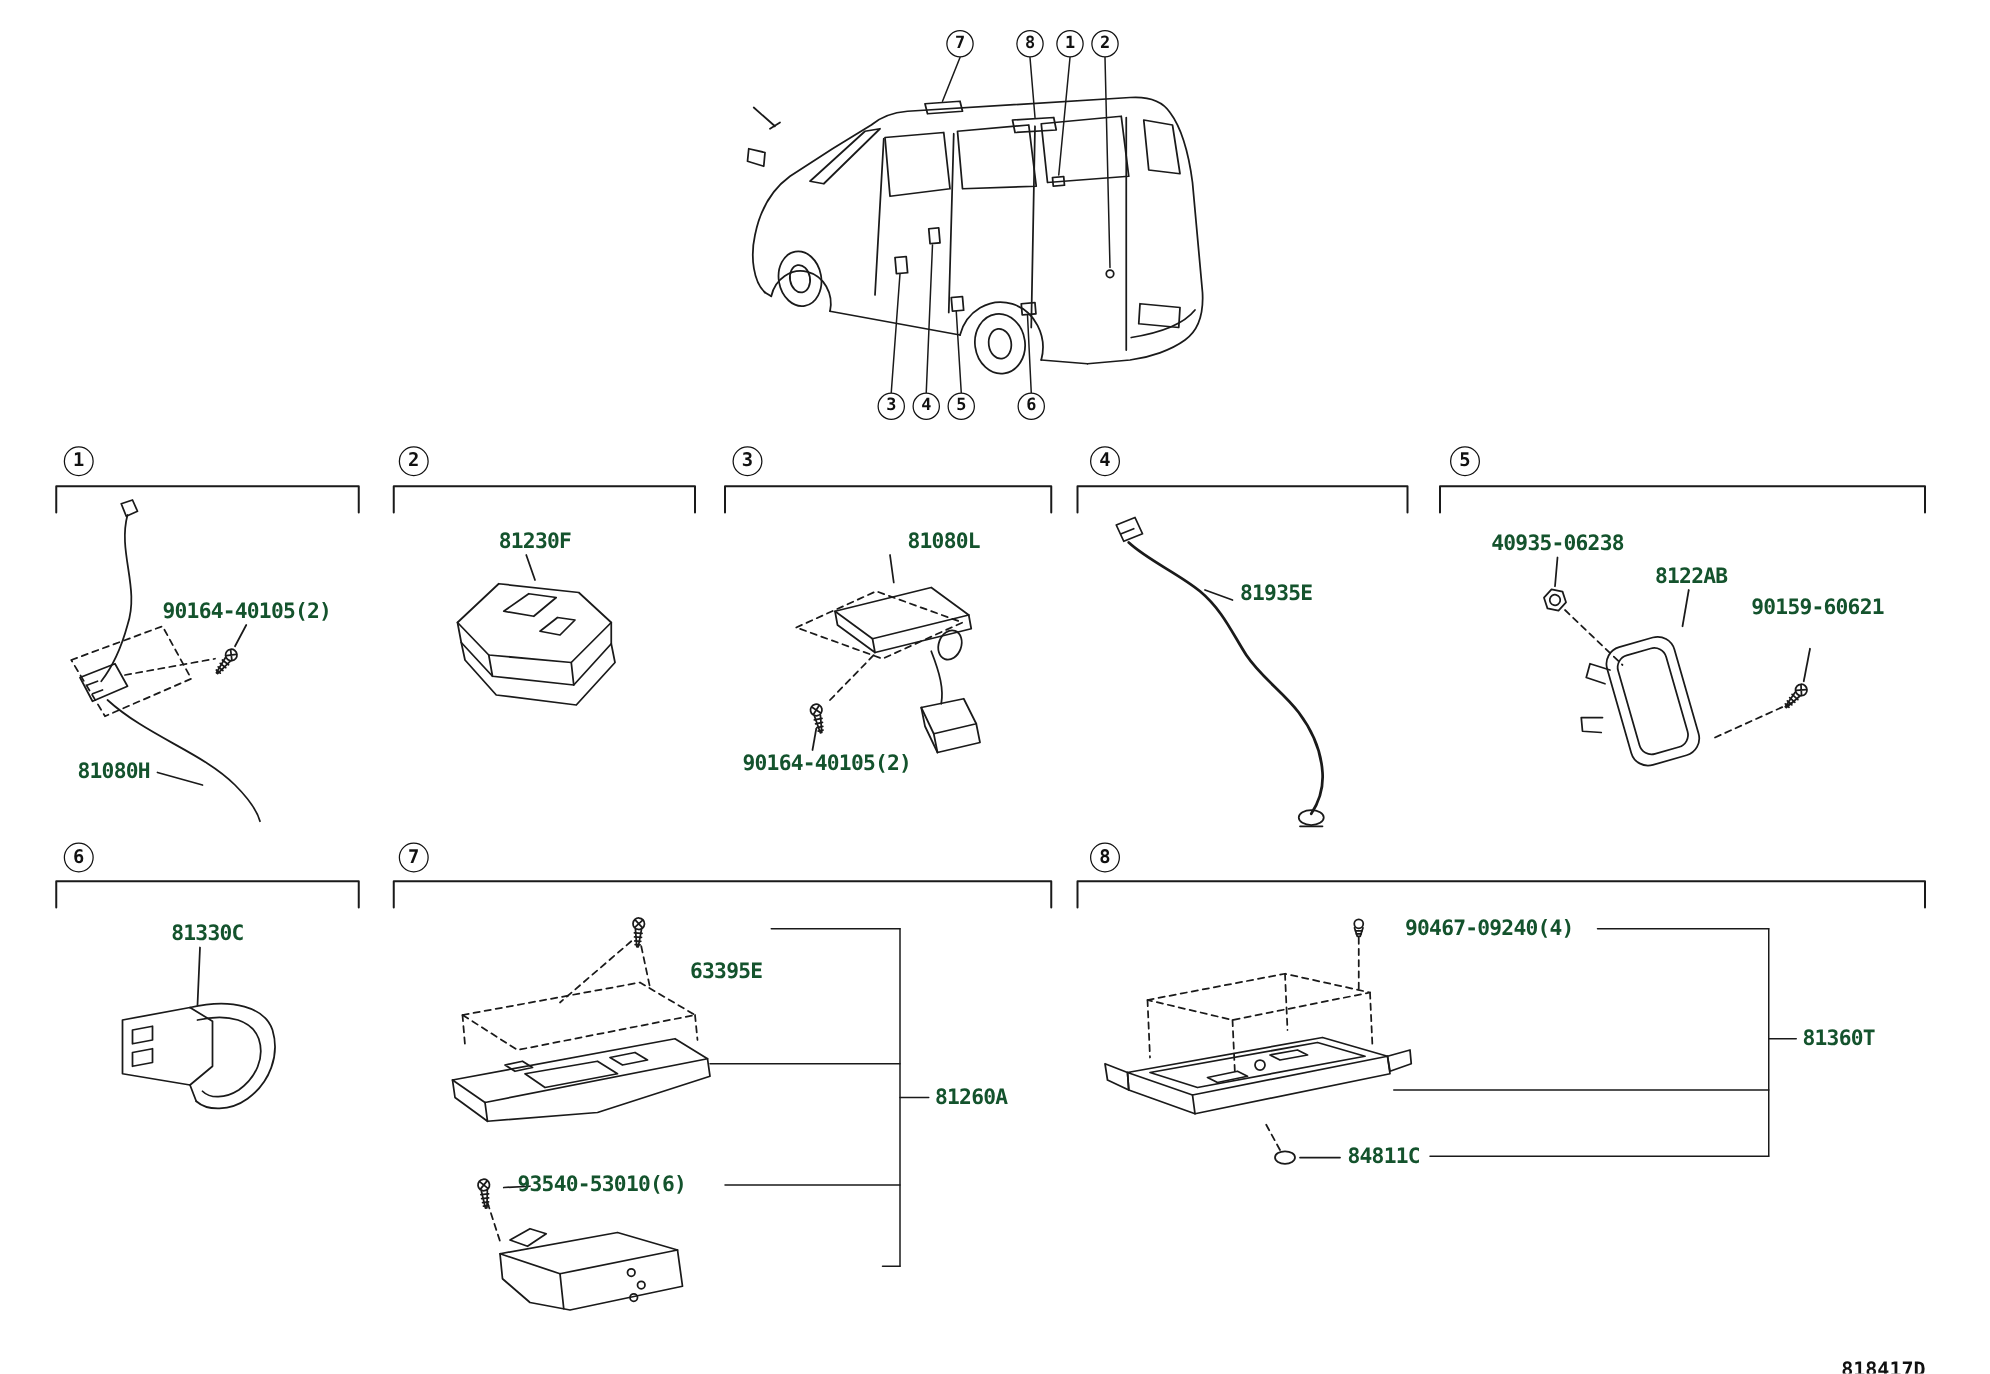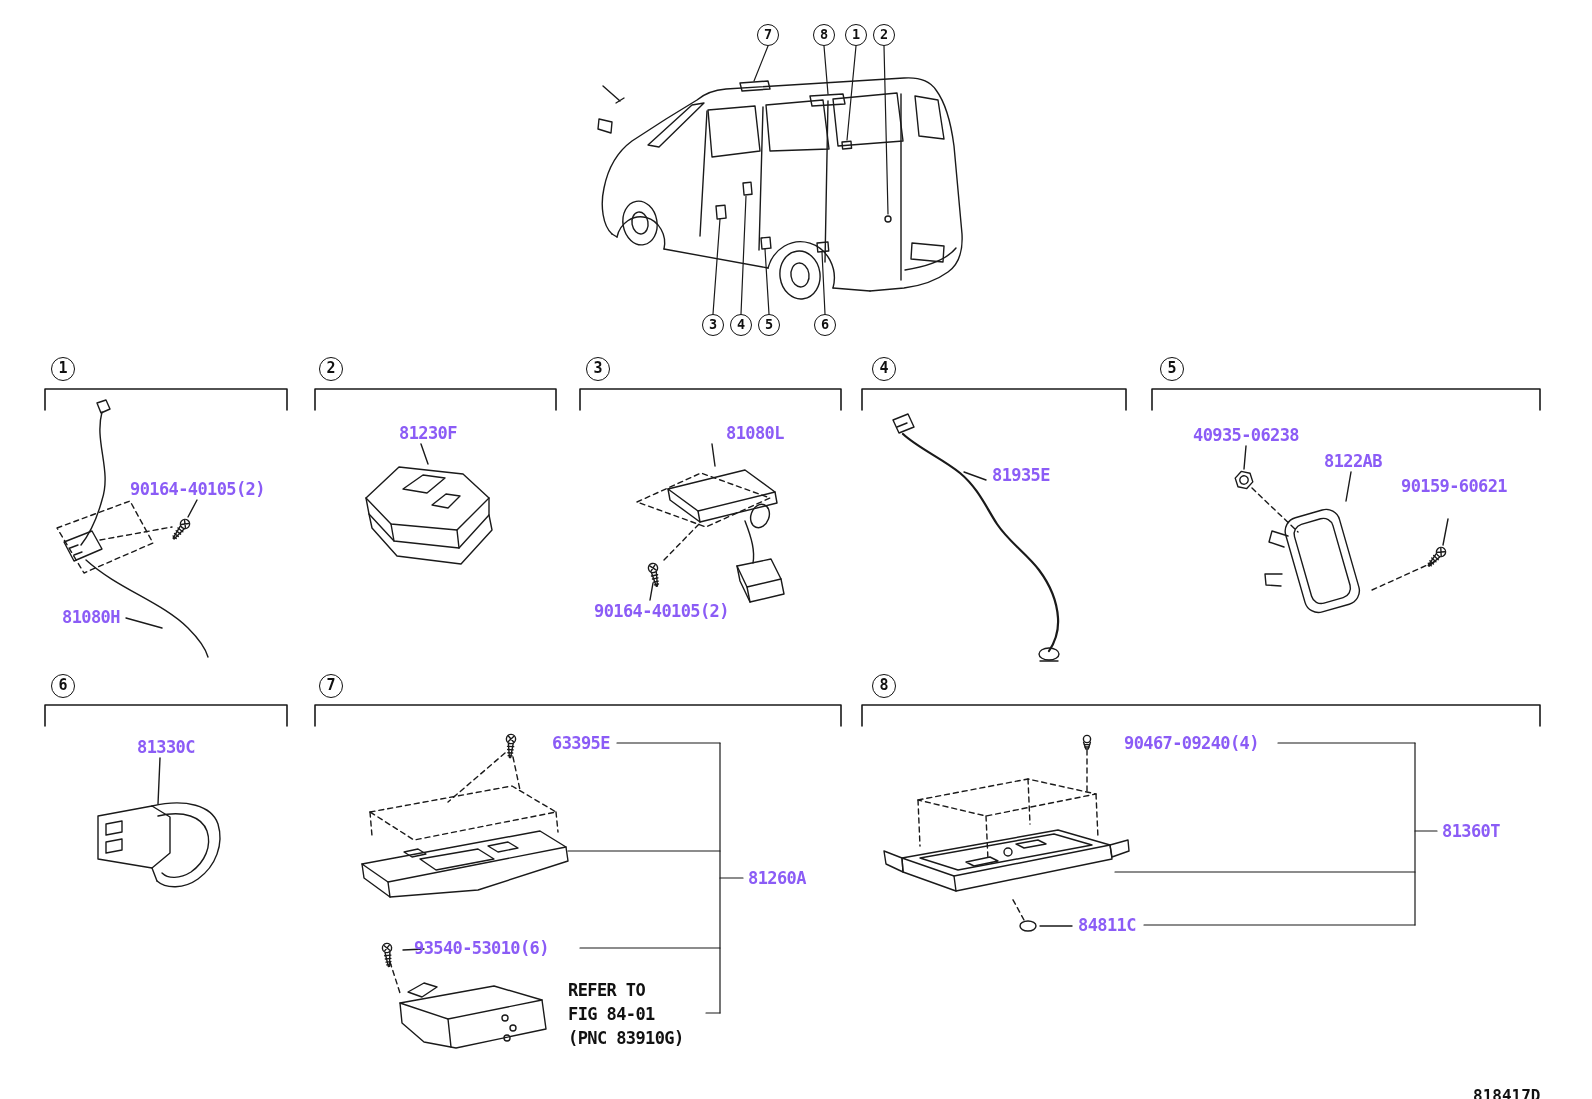--- a/index.html
+++ b/index.html
@@ -4,21 +4,21 @@
 <style>
   * { margin:0; padding:0; box-sizing:border-box; }
   html,body { background:#ffffff; }
   .page {
     position:relative; width:1592px; height:1099px; background:#fff;
     font-family:"DejaVu Sans Mono", monospace; overflow:hidden; color:#111;
   }
   .art { position:absolute; left:0; top:0; }
   .pn {
     position:absolute; font:700 17px/20px "DejaVu Sans Mono", monospace;
-    letter-spacing:-0.6px; white-space:nowrap; color:#8b5cf6;text-align:center;
+    letter-spacing:-0.6px; white-space:nowrap; color:#14532d;text-align:center;
   }
   .co {
     position:absolute; width:22px; height:22px; border:1.7px solid #111;
     border-radius:50%; text-align:center;
     font:700 13.5px/19px "DejaVu Sans Mono", monospace; background:#fff; color:#111;
   }
   .co.lg { width:24px; height:24px; font-size:15px; line-height:21px; }
   .note {
     position:absolute; font:700 17px/24px "DejaVu Sans Mono", monospace;
     letter-spacing:-0.6px; white-space:nowrap; color:#111;
@@ -264,29 +264,24 @@
   <div class="pn" style="left:594px;top:601px">90164-40105(2)</div>
 
   <div class="pn" style="left:992px;top:465px">81935E</div>
 
   <div class="pn" style="left:1193px;top:425px">40935-06238</div>
   <div class="pn" style="left:1324px;top:451px">8122AB</div>
   <div class="pn" style="left:1401px;top:476px">90159-60621</div>
 
   <div class="pn" style="left:137px;top:737px">81330C</div>
 
-  <div class="pn" style="left:552px;top:733px">63395E</div>
+  <div class="pn" style="left:552px;top:767px">63395E</div>
   <div class="pn" style="left:748px;top:868px">81260A</div>
   <div class="pn" style="left:414px;top:938px">93540-53010(6)</div>
 
-  <div class="note" style="left:568px;top:978px">
-    <div>REFER TO</div>
-    <div>FIG 84-01</div>
-    <div>(PNC 83910G)</div>
-  </div>
 
   <div class="pn" style="left:1124px;top:733px">90467-09240(4)</div>
   <div class="pn" style="left:1442px;top:821px">81360T</div>
   <div class="pn" style="left:1078px;top:915px">84811C</div>
 
   <div class="doc" style="left:1473px;top:1070px">818417D</div>
 
 </div>
 
 </body></html>

